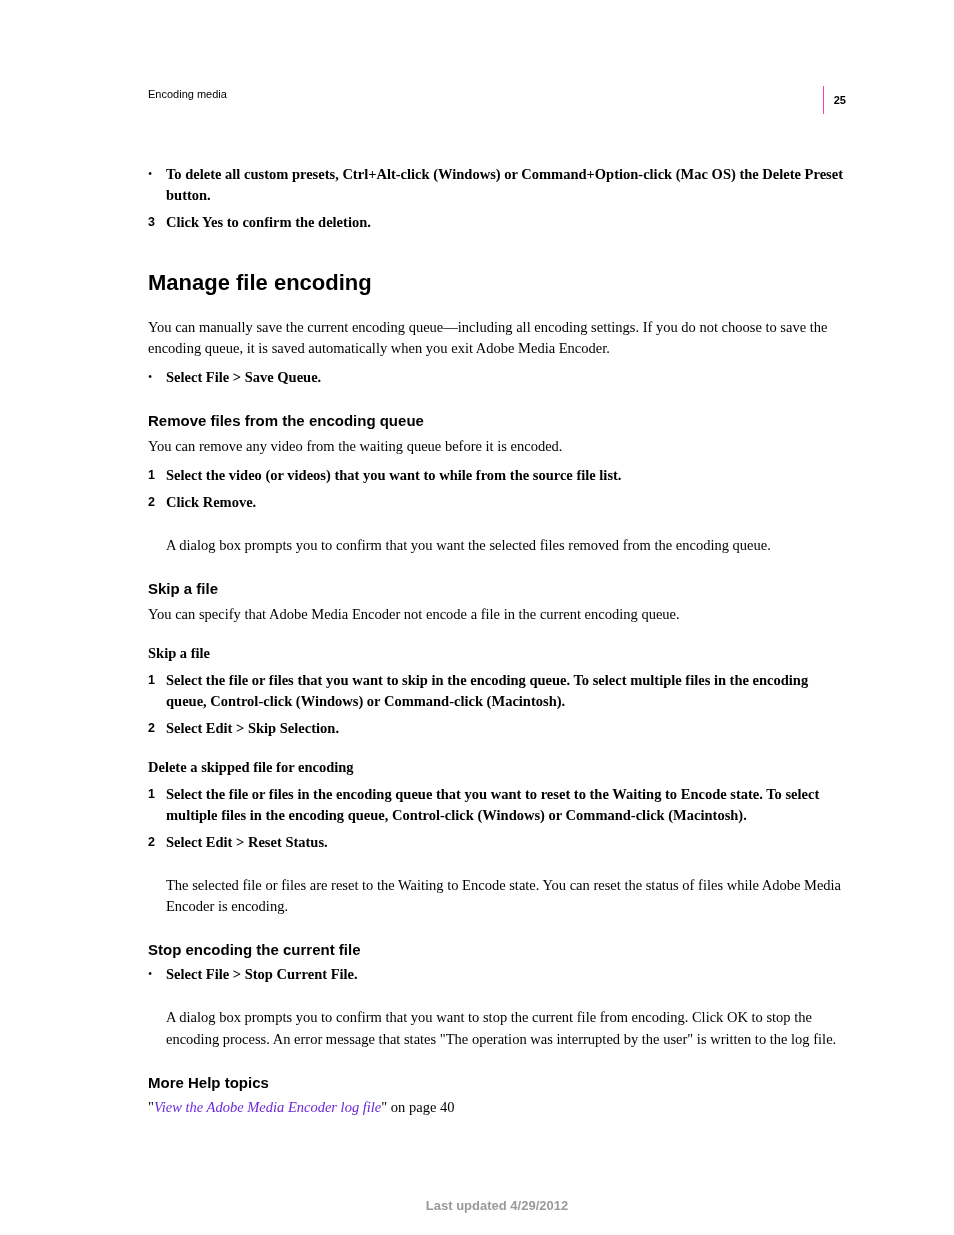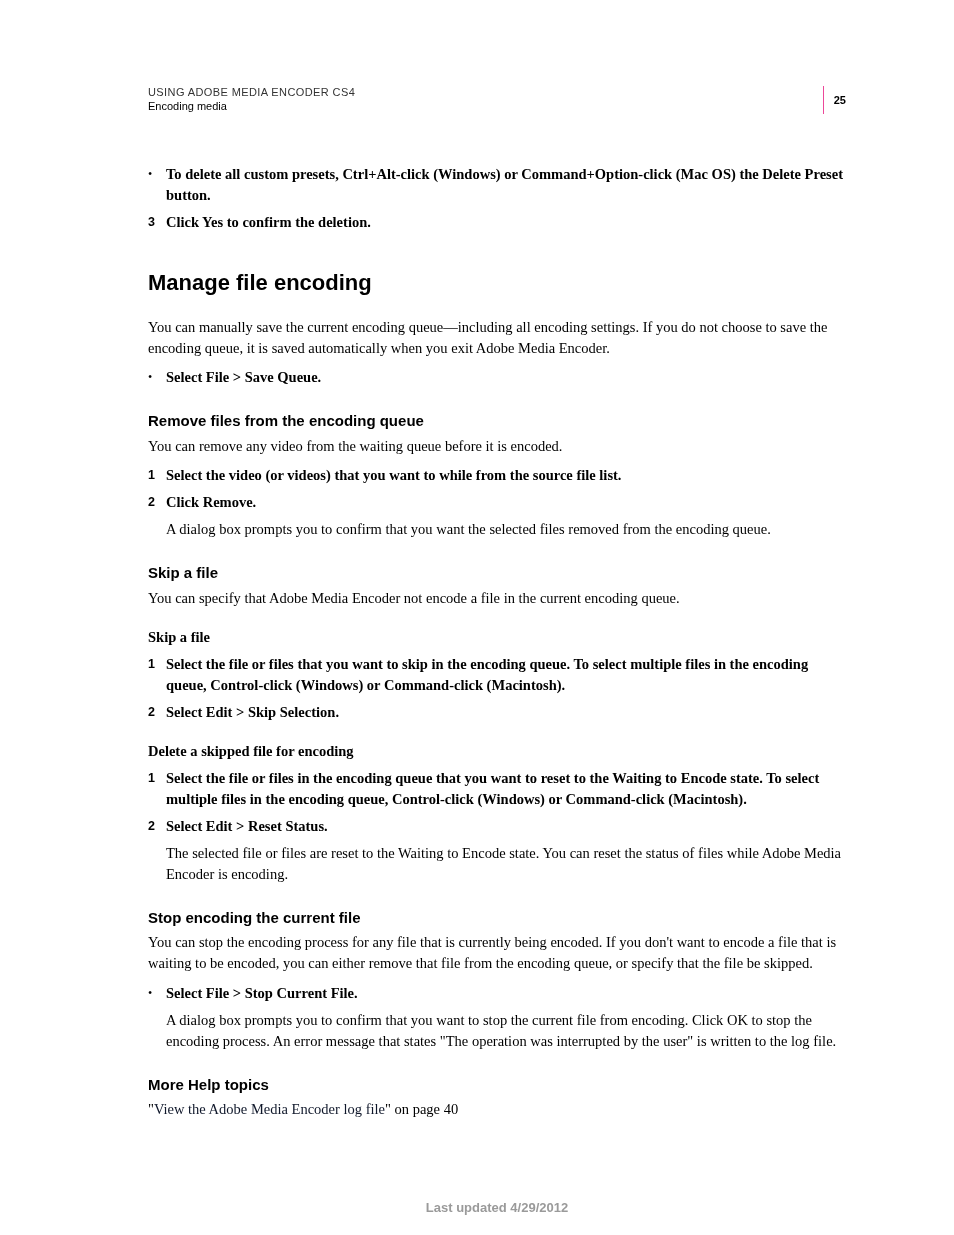--- a/index.html
+++ b/index.html
@@ -69,21 +69,21 @@
     font-size: 12.5px;
     font-weight: 700;
     padding-top: 1px;
   }
   .item-body {
     flex: 1;
     font-weight: bold;
   }
   .item-follow {
     margin-left: 18px;
-    margin-top: 6px;
+    margin-top: 22px;
   }
   h1.section {
     font-family: "Myriad Pro", "Helvetica Neue", Arial, sans-serif;
     font-weight: 700;
     font-size: 22px;
     margin: 34px 0 18px 0;
   }
   h2.subsection {
     font-family: "Myriad Pro", "Helvetica Neue", Arial, sans-serif;
     font-weight: 700;
@@ -92,39 +92,39 @@
   }
   .minihead {
     font-weight: 700;
     margin-top: 18px;
     margin-bottom: 4px;
   }
   .para {
     margin: 2px 0 8px 0;
   }
   .link {
-    color: #0f172a;
+    color: #6d28d9;
+    font-style: italic;
   }
   .footer {
     text-align: center;
     font-family: "Myriad Pro", "Helvetica Neue", Arial, sans-serif;
     font-size: 13px;
     color: #9a9a9a;
     font-weight: 600;
     margin-top: 80px;
   }
 </style>
 </head>
 <body>
 
 <div class="page">
 
   <div class="running-head">
     <div class="rh-left">
-      <div class="rh-title">USING ADOBE MEDIA ENCODER CS4</div>
       <div class="rh-sub">Encoding media</div>
     </div>
     <div class="rh-right">25</div>
   </div>
 
   <div class="body-text">
 
     <div class="bullet-row">
       <div class="bullet-mark">•</div>
       <div class="item-body">To delete all custom presets, Ctrl+Alt-click (Windows) or Command+Option-click (Mac OS) the Delete Preset button.</div>
@@ -172,21 +172,20 @@
       <div class="num-mark">1</div>
       <div class="item-body">Select the file or files in the encoding queue that you want to reset to the Waiting to Encode state. To select multiple files in the encoding queue, Control-click (Windows) or Command-click (Macintosh).</div>
     </div>
     <div class="num-row">
       <div class="num-mark">2</div>
       <div class="item-body">Select Edit &gt; Reset Status.</div>
     </div>
     <div class="item-follow">The selected file or files are reset to the Waiting to Encode state. You can reset the status of files while Adobe Media Encoder is encoding.</div>
 
     <h2 class="subsection">Stop encoding the current file</h2>
-    <div class="para">You can stop the encoding process for any file that is currently being encoded. If you don't want to encode a file that is waiting to be encoded, you can either remove that file from the encoding queue, or specify that the file be skipped.</div>
     <div class="bullet-row">
       <div class="bullet-mark">•</div>
       <div class="item-body">Select File &gt; Stop Current File.</div>
     </div>
     <div class="item-follow">A dialog box prompts you to confirm that you want to stop the current file from encoding. Click OK to stop the encoding process. An error message that states "The operation was interrupted by the user" is written to the log file.</div>
 
     <h2 class="subsection">More Help topics</h2>
     <div class="para">
       <span>"</span><span class="link">View the Adobe Media Encoder log file</span><span>" on page 40</span>
     </div>

